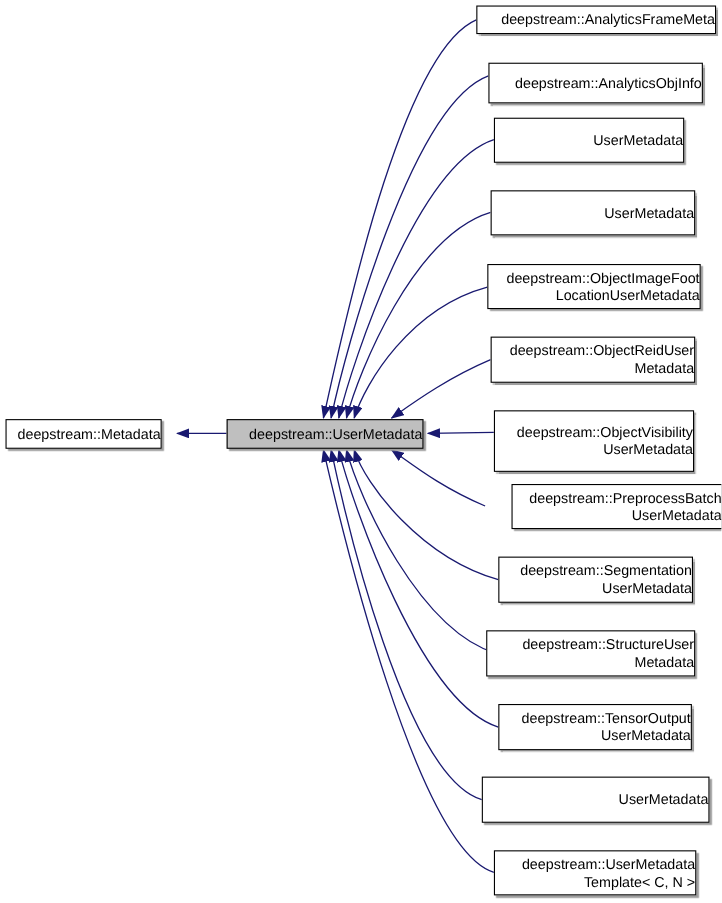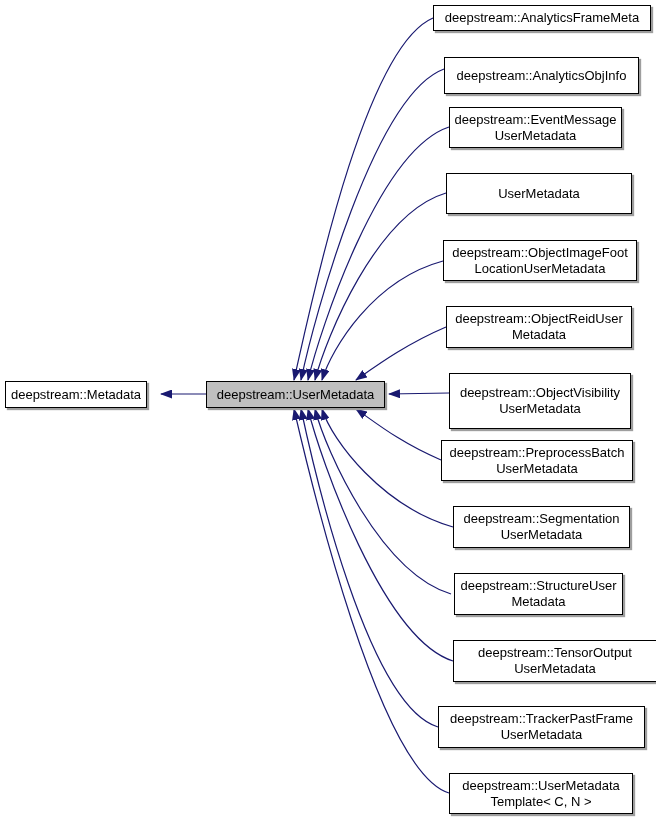--- a/index.html
+++ b/index.html
@@ -24,21 +24,21 @@
   }
   .node {
     position: absolute;
     box-sizing: border-box;
     background: #ffffff;
     border: 1px solid #000000;
     box-shadow: 2px 2px 1px #9e9e9e;
     display: flex;
     flex-direction: column;
     justify-content: center;
-    align-items: center;
+    align-items: flex-end;
     font-size: 13px;
     color: #000000;
     cursor: pointer;
   }
   .node.focus {
     background: #bfbfbf;
   }
   .node .ln {
     display: block;
     line-height: 16px;
@@ -85,21 +85,20 @@
 
   <div class="node" style="left:433px; top:5px; width:218px; height:26px">
     <span class="ln">deepstream::AnalyticsFrameMeta</span>
   </div>
 
   <div class="node" style="left:444px; top:57px; width:195px; height:37px">
     <span class="ln">deepstream::AnalyticsObjInfo</span>
   </div>
 
   <div class="node" style="left:449px; top:107px; width:173px; height:41px">
-    <span class="ln">deepstream::EventMessage</span>
     <span class="ln">UserMetadata</span>
   </div>
 
   <div class="node" style="left:446px; top:173px; width:186px; height:41px">
     <span class="ln">UserMetadata</span>
   </div>
 
   <div class="node" style="left:443px; top:240px; width:194px; height:41px">
     <span class="ln">deepstream::ObjectImageFoot</span>
     <span class="ln">LocationUserMetadata</span>
@@ -108,42 +107,41 @@
   <div class="node" style="left:446px; top:306px; width:186px; height:42px">
     <span class="ln">deepstream::ObjectReidUser</span>
     <span class="ln">Metadata</span>
   </div>
 
   <div class="node" style="left:449px; top:373px; width:182px; height:56px">
     <span class="ln">deepstream::ObjectVisibility</span>
     <span class="ln">UserMetadata</span>
   </div>
 
-  <div class="node" style="left:441px; top:440px; width:192px; height:41px">
+  <div class="node" style="left:465px; top:440px; width:192px; height:41px">
     <span class="ln">deepstream::PreprocessBatch</span>
     <span class="ln">UserMetadata</span>
   </div>
 
   <div class="node" style="left:453px; top:506px; width:177px; height:42px">
     <span class="ln">deepstream::Segmentation</span>
     <span class="ln">UserMetadata</span>
   </div>
 
-  <div class="node" style="left:454px; top:573px; width:169px; height:42px">
+  <div class="node" style="left:442px; top:573px; width:190px; height:42px">
     <span class="ln">deepstream::StructureUser</span>
     <span class="ln">Metadata</span>
   </div>
 
-  <div class="node" style="left:453px; top:640px; width:204px; height:42px">
+  <div class="node" style="left:453px; top:640px; width:176px; height:42px">
     <span class="ln">deepstream::TensorOutput</span>
     <span class="ln">UserMetadata</span>
   </div>
 
   <div class="node" style="left:438px; top:706px; width:207px; height:42px">
-    <span class="ln">deepstream::TrackerPastFrame</span>
     <span class="ln">UserMetadata</span>
   </div>
 
   <div class="node" style="left:449px; top:773px; width:184px; height:41px">
     <span class="ln">deepstream::UserMetadata</span>
     <span class="ln">Template&lt; C, N &gt;</span>
   </div>
 
 </div>
 

